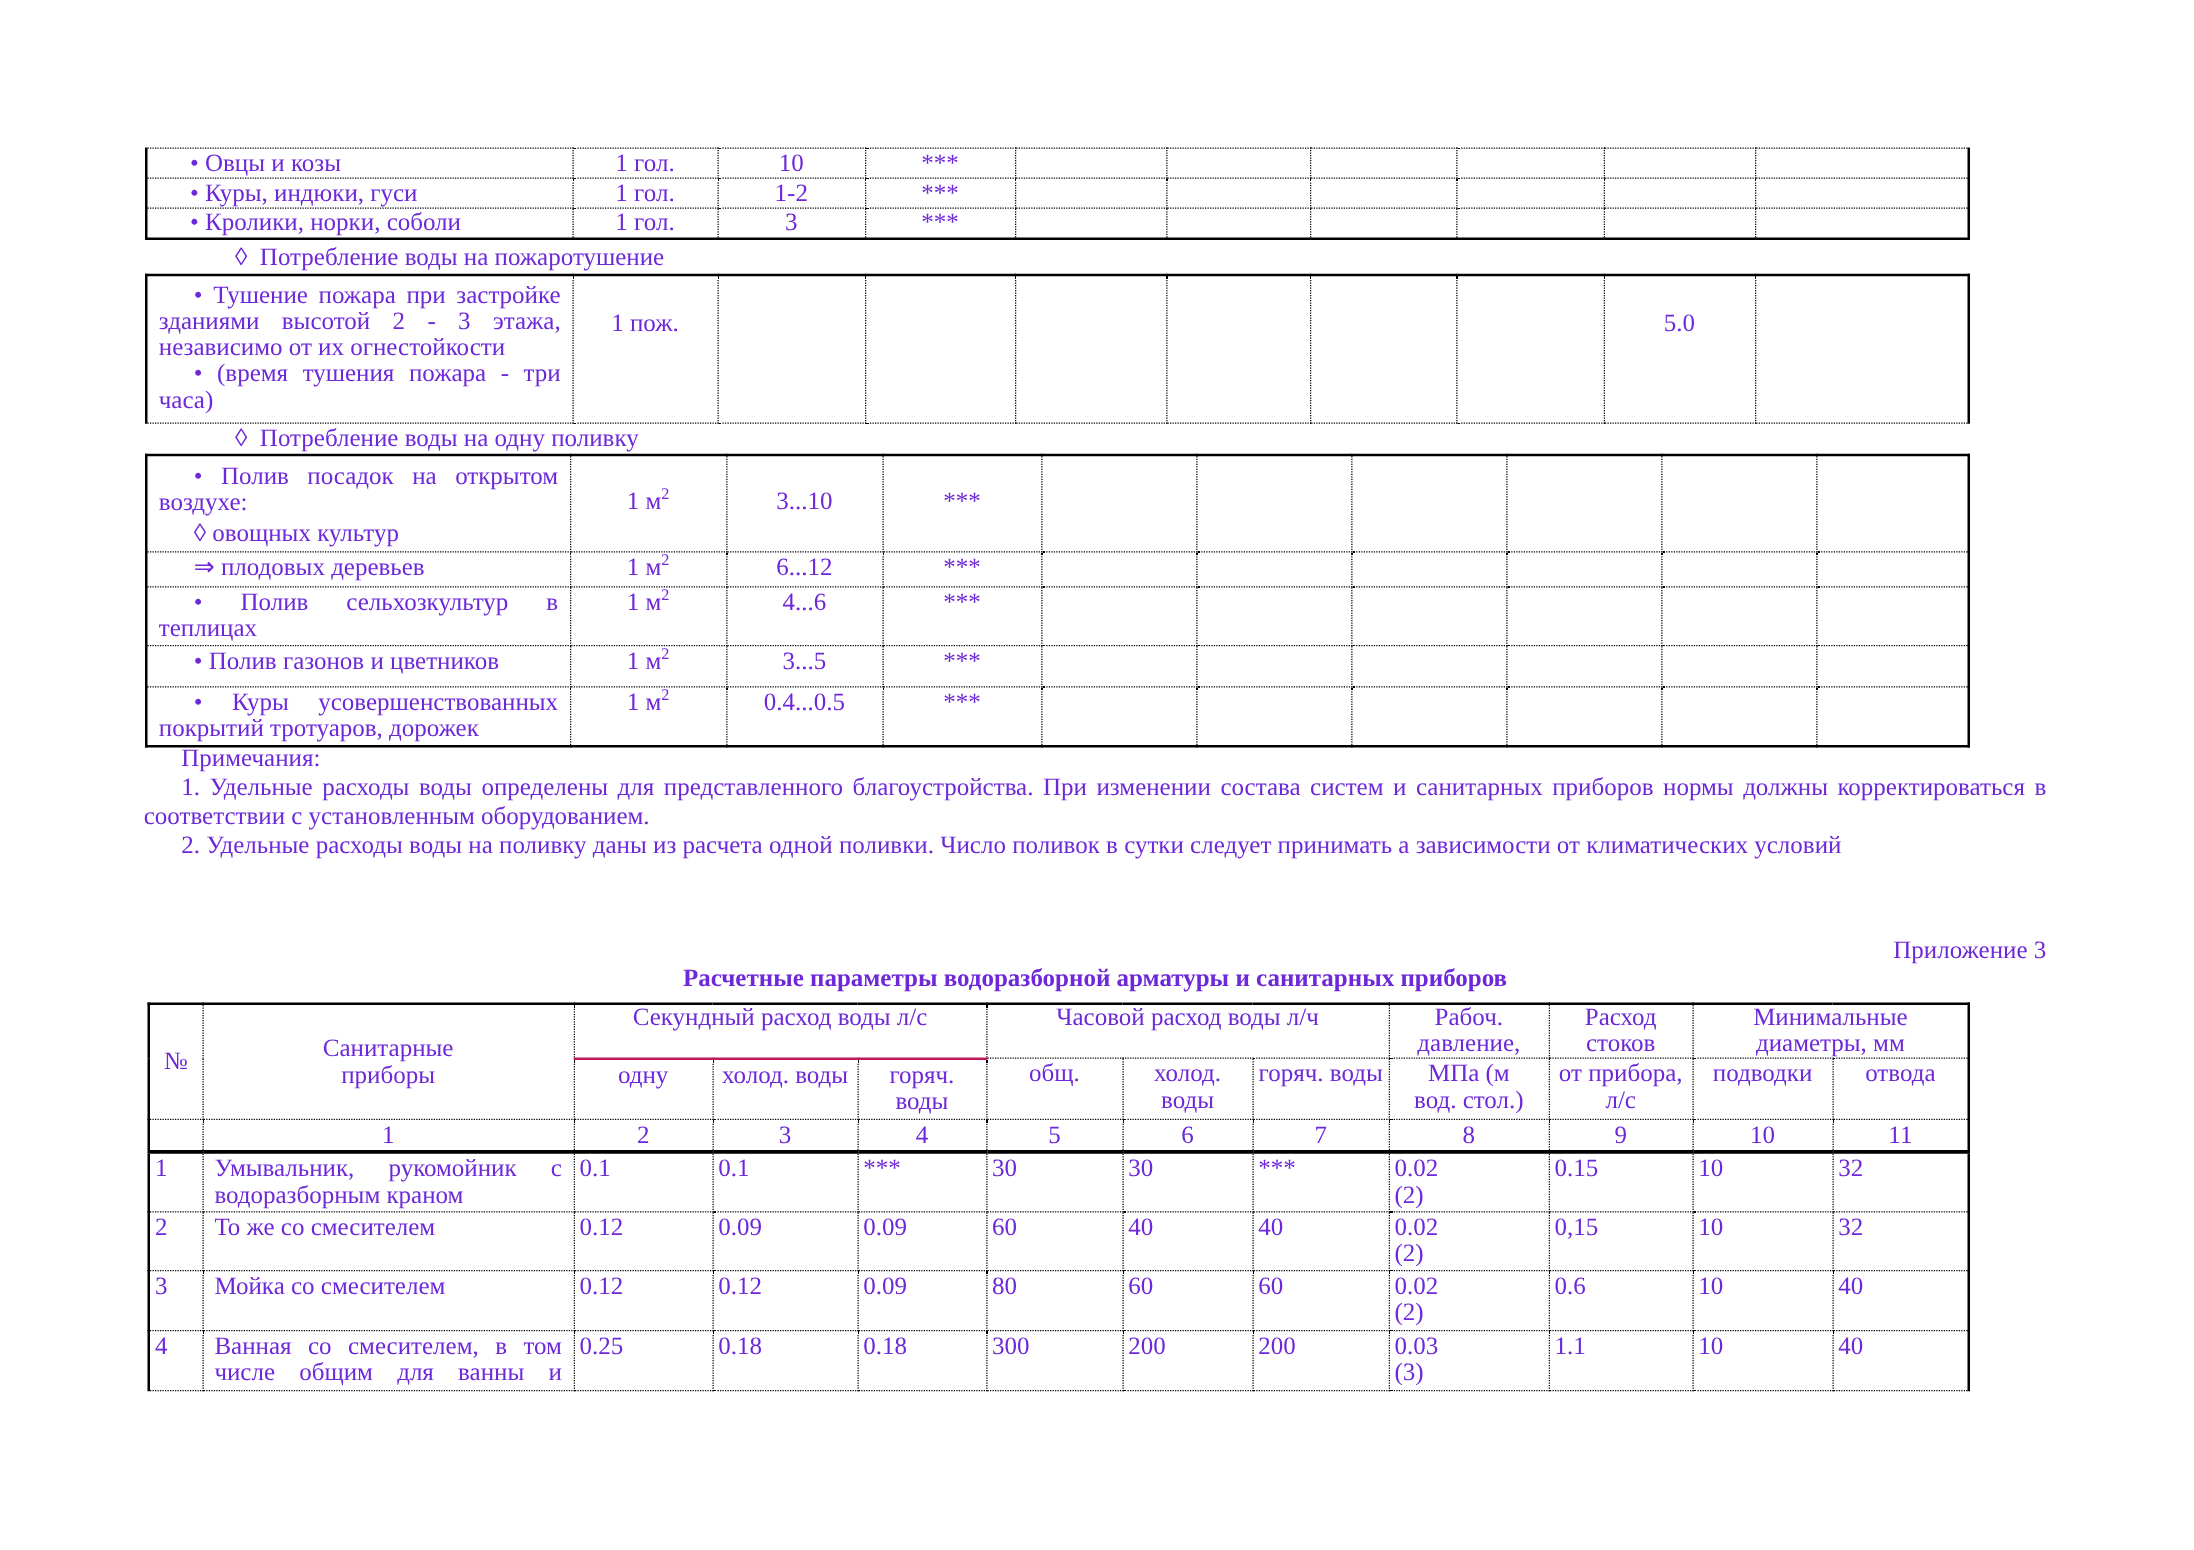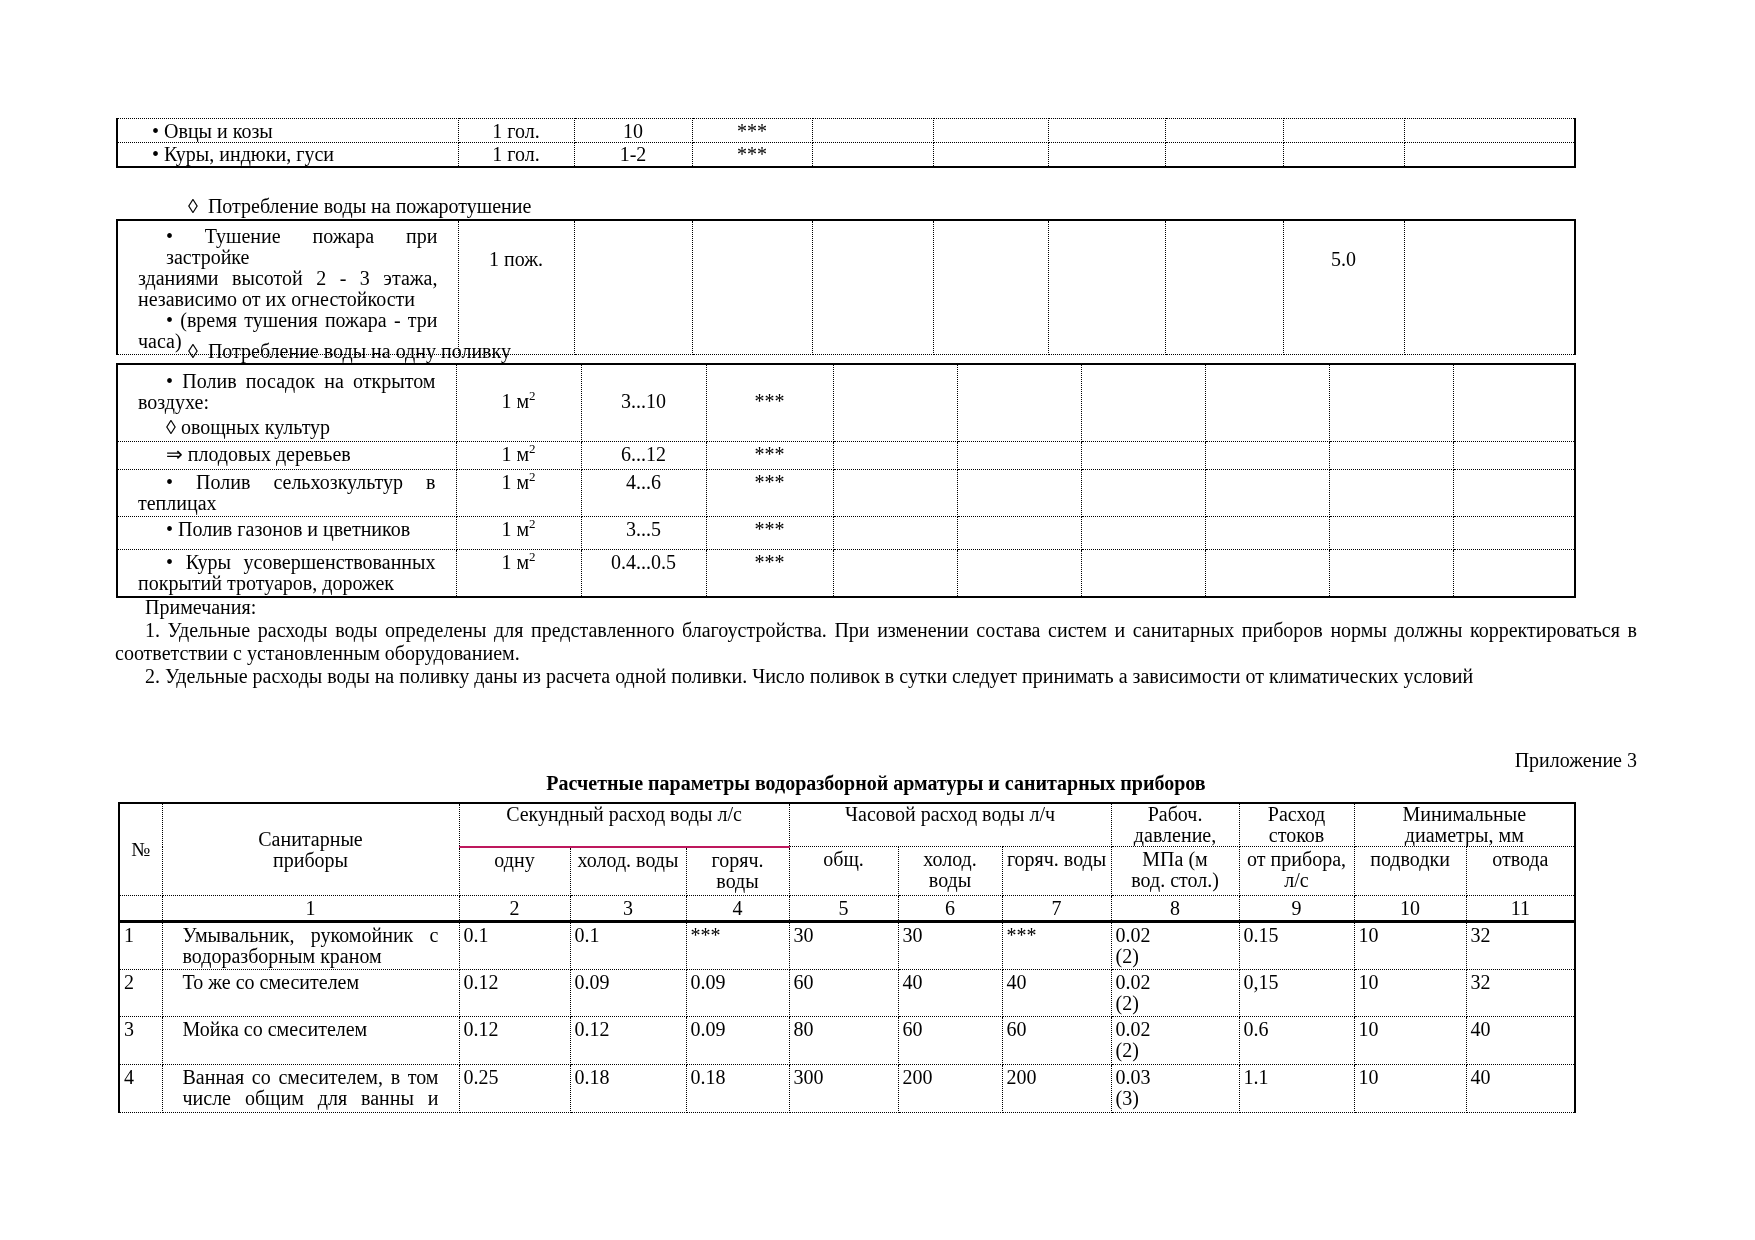--- a/index.html
+++ b/index.html
@@ -1,18 +1,18 @@
 <!DOCTYPE html>
 <html><head>
 <meta charset="utf-8">
 <style>
   html,body { margin:0; padding:0; background:#fff; }
   .page {
     position:relative; width:1755px; height:1240px; background:#ffffff;
-    font-family:"Liberation Serif", serif; font-size:20px; color:#000000;
+    font-family:"Liberation Serif", serif; font-size:20px; color:#6d28d9;
     overflow:hidden;
   }
   .abs { position:absolute; }
 
   table { border-collapse:collapse; table-layout:fixed; }
   td {
     border:1px dotted #000;
     padding:0 4px; vertical-align:top; overflow:hidden;
     line-height:21px; font-size:20px;
   }
@@ -27,21 +27,21 @@
   .tblC { border:2px solid #000; }
   .tblD { border:2px solid #000; border-bottom:1px dotted #000; }
 
   .tblA td { vertical-align:middle; line-height:20px; }
   .nameA { padding-left:34px; }
 
   
   .ln { line-height:21px; }
   .st { text-align:justify; text-align-last:justify; }
   .ind { padding-left:28px; }
-  .nm { text-align:left; padding:2px 20px; }
+  .nm { text-align:left; padding:2px 9px; }
 
   .padT26 { padding-top:26px; }
   .padT28 { padding-top:28px; }
   .padT2  { padding-top:2px; }
 
   .heading { white-space:pre;margin-left:43px; }
 
   
   .notes p { margin:0; text-indent:30px; text-align:justify; line-height:23px; }
 
@@ -81,20 +81,32 @@
           <td></td>
       <td></td>
           <td></td>
       <td></td>
           <td></td>
     </tr>
     <tr style="height:24px">
       <td class="nameA">• Куры, индюки, гуси</td>
       <td class="c">1 гол.</td>
       <td class="c">1-2</td>
+      <td class="c">***</td>
+      <td></td>
+          <td></td>
+      <td></td>
+          <td></td>
+      <td></td>
+          <td></td>
+    </tr>
+    <tr style="height:24px">
+      <td class="nameA">• Кролики, норки, соболи</td>
+      <td class="c">1 гол.</td>
+      <td class="c">3</td>
       <td class="c">***</td>
       <td></td>
           <td></td>
       <td></td>
           <td></td>
       <td></td>
           <td></td>
     </tr>
   </tbody>
     </table>

